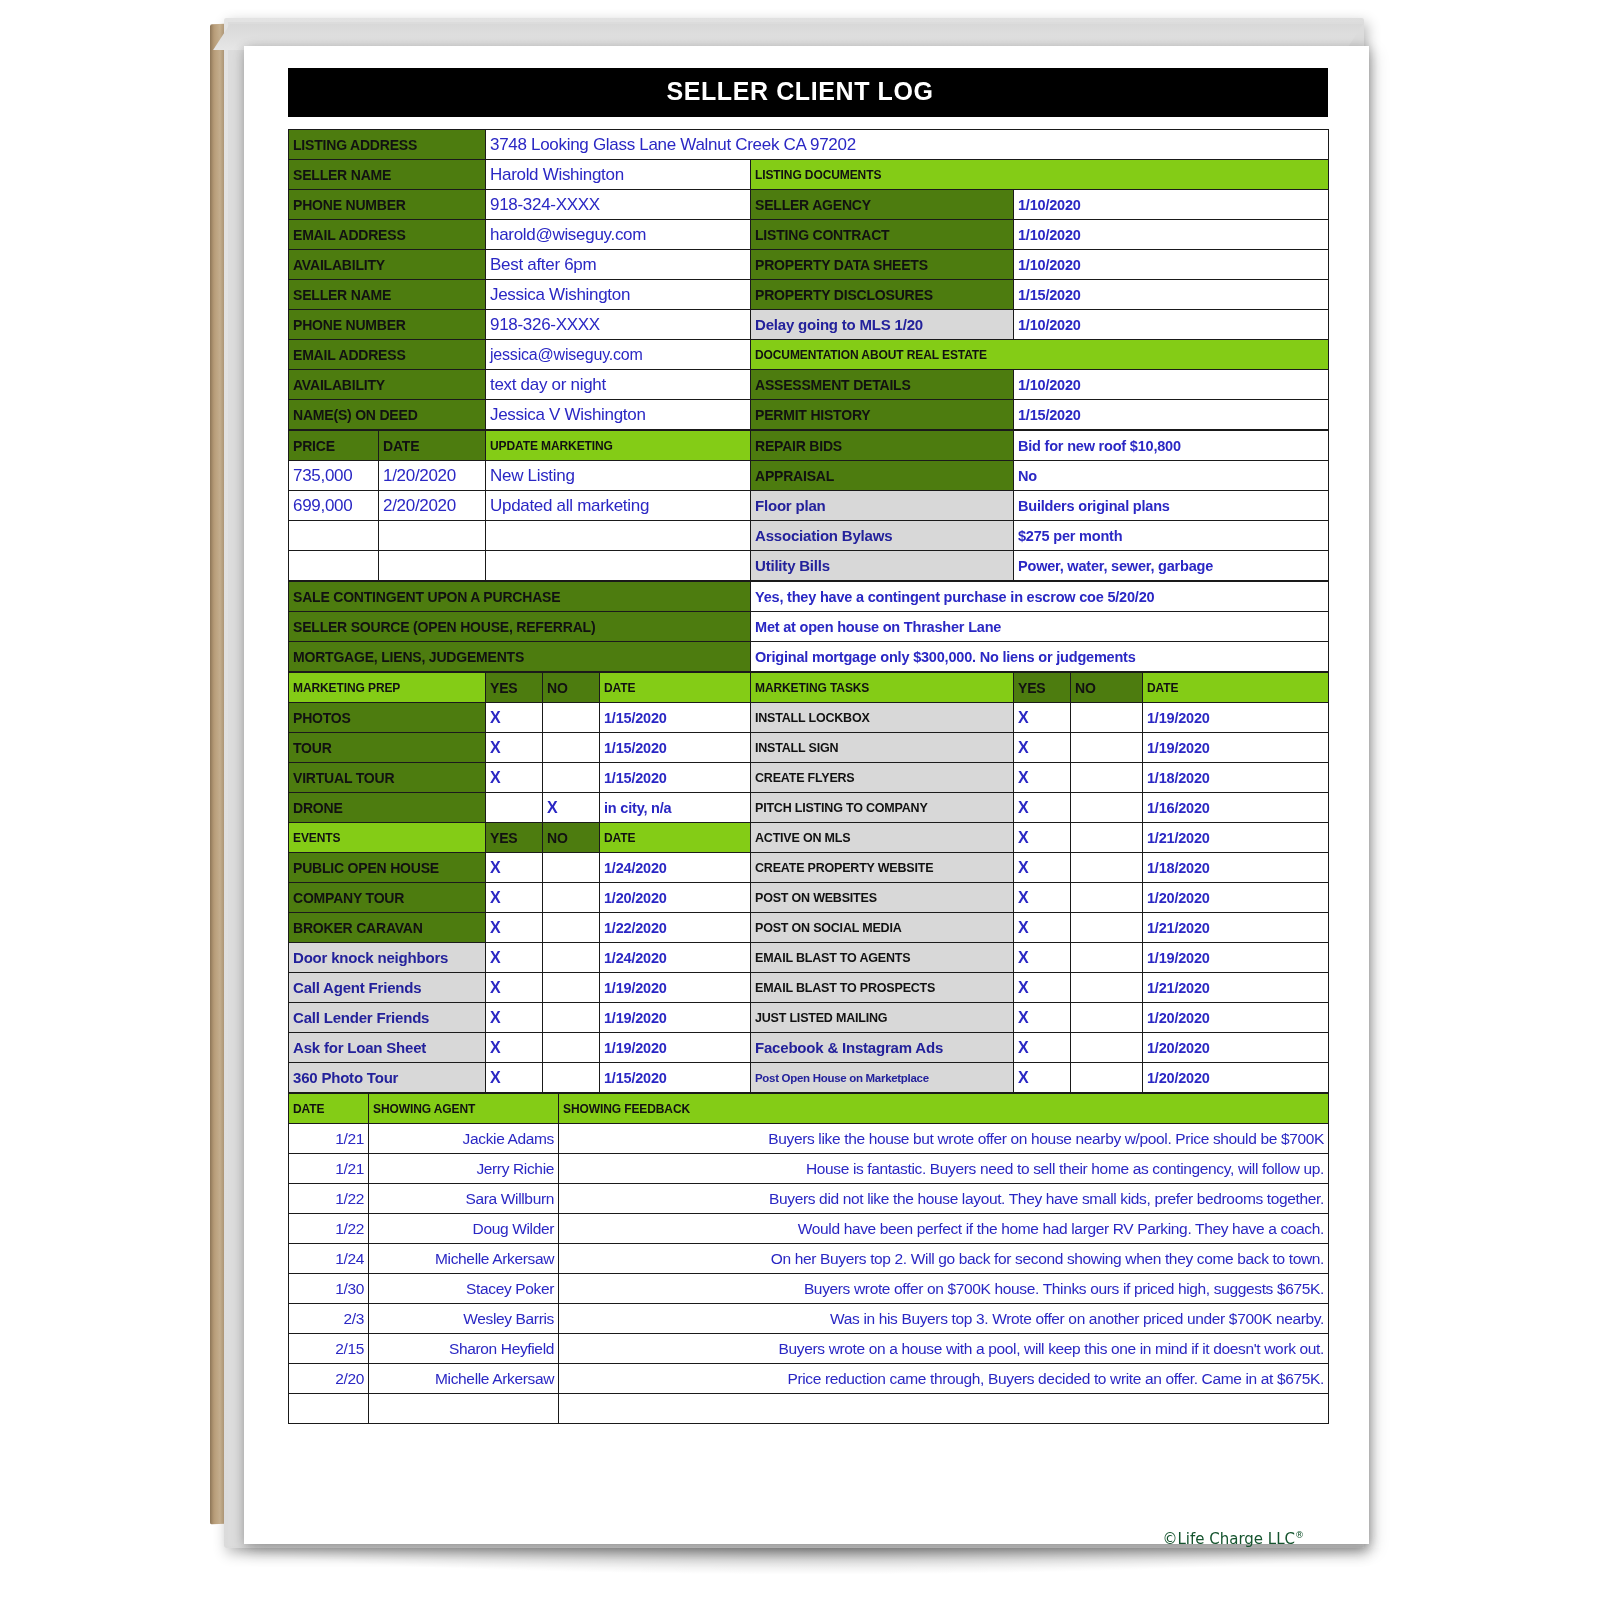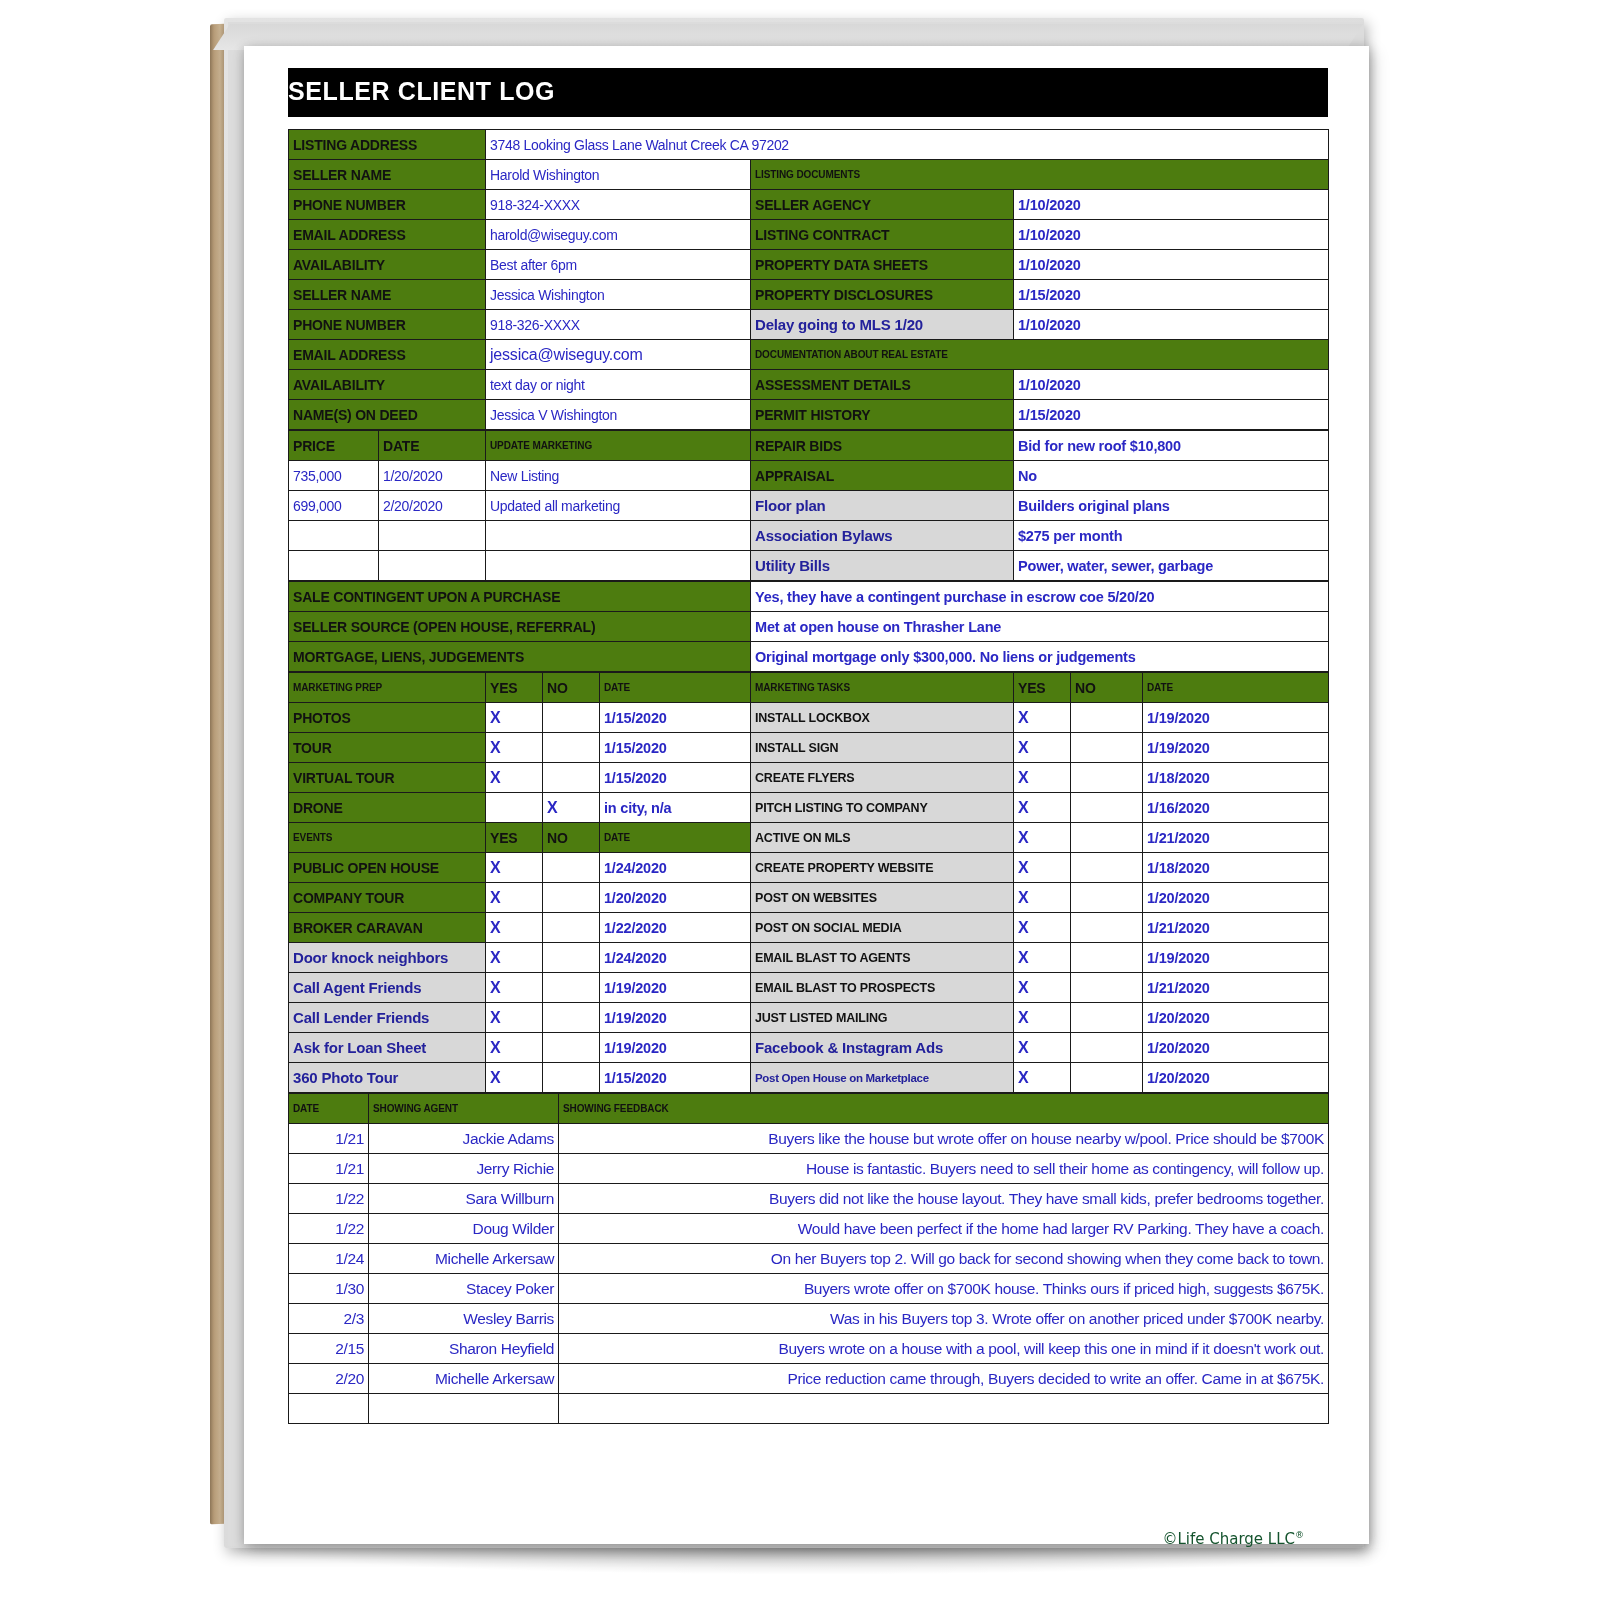--- a/index.html
+++ b/index.html
@@ -62,20 +62,21 @@
 
   
   #form{
     position:absolute;
     left:78px;top:60px;
     width:1040px;
   }
   .title-bar{
     background:#000000;
     color:#ffffff;
+    text-align:center;
     font-size:25px;
     font-weight:bold;
     letter-spacing:.6px;
     padding:9px 16px 11px 0;
     margin-bottom:12px;
   }
   table.f{
     border-collapse:collapse;
     width:1040px;
     table-layout:fixed;
@@ -110,30 +111,30 @@
     letter-spacing:-.2px;
   }
   .lbl-blue-sm{
     background:#d8d8d8;
     color:#23219b;
     font-size:11.5px;
     font-weight:bold;
     letter-spacing:-.3px;
   }
   .hdr{
-    background:#4d7c0f;
+    background:#84cc16;
     color:#111;
-    font-size:10px;
+    font-size:12px;
     font-weight:bold;
     letter-spacing:-.1px;
   }
   .val{
     background:#ffffff;
     color:#2a27c4;
-    font-size:14px;
+    font-size:17px;
     letter-spacing:-.3px;
   }
   .val-md{
     background:#ffffff;
     color:#2a27c4;
     font-size:16px;
     letter-spacing:-.2px;
   }
   .val-sm{
     background:#ffffff;

